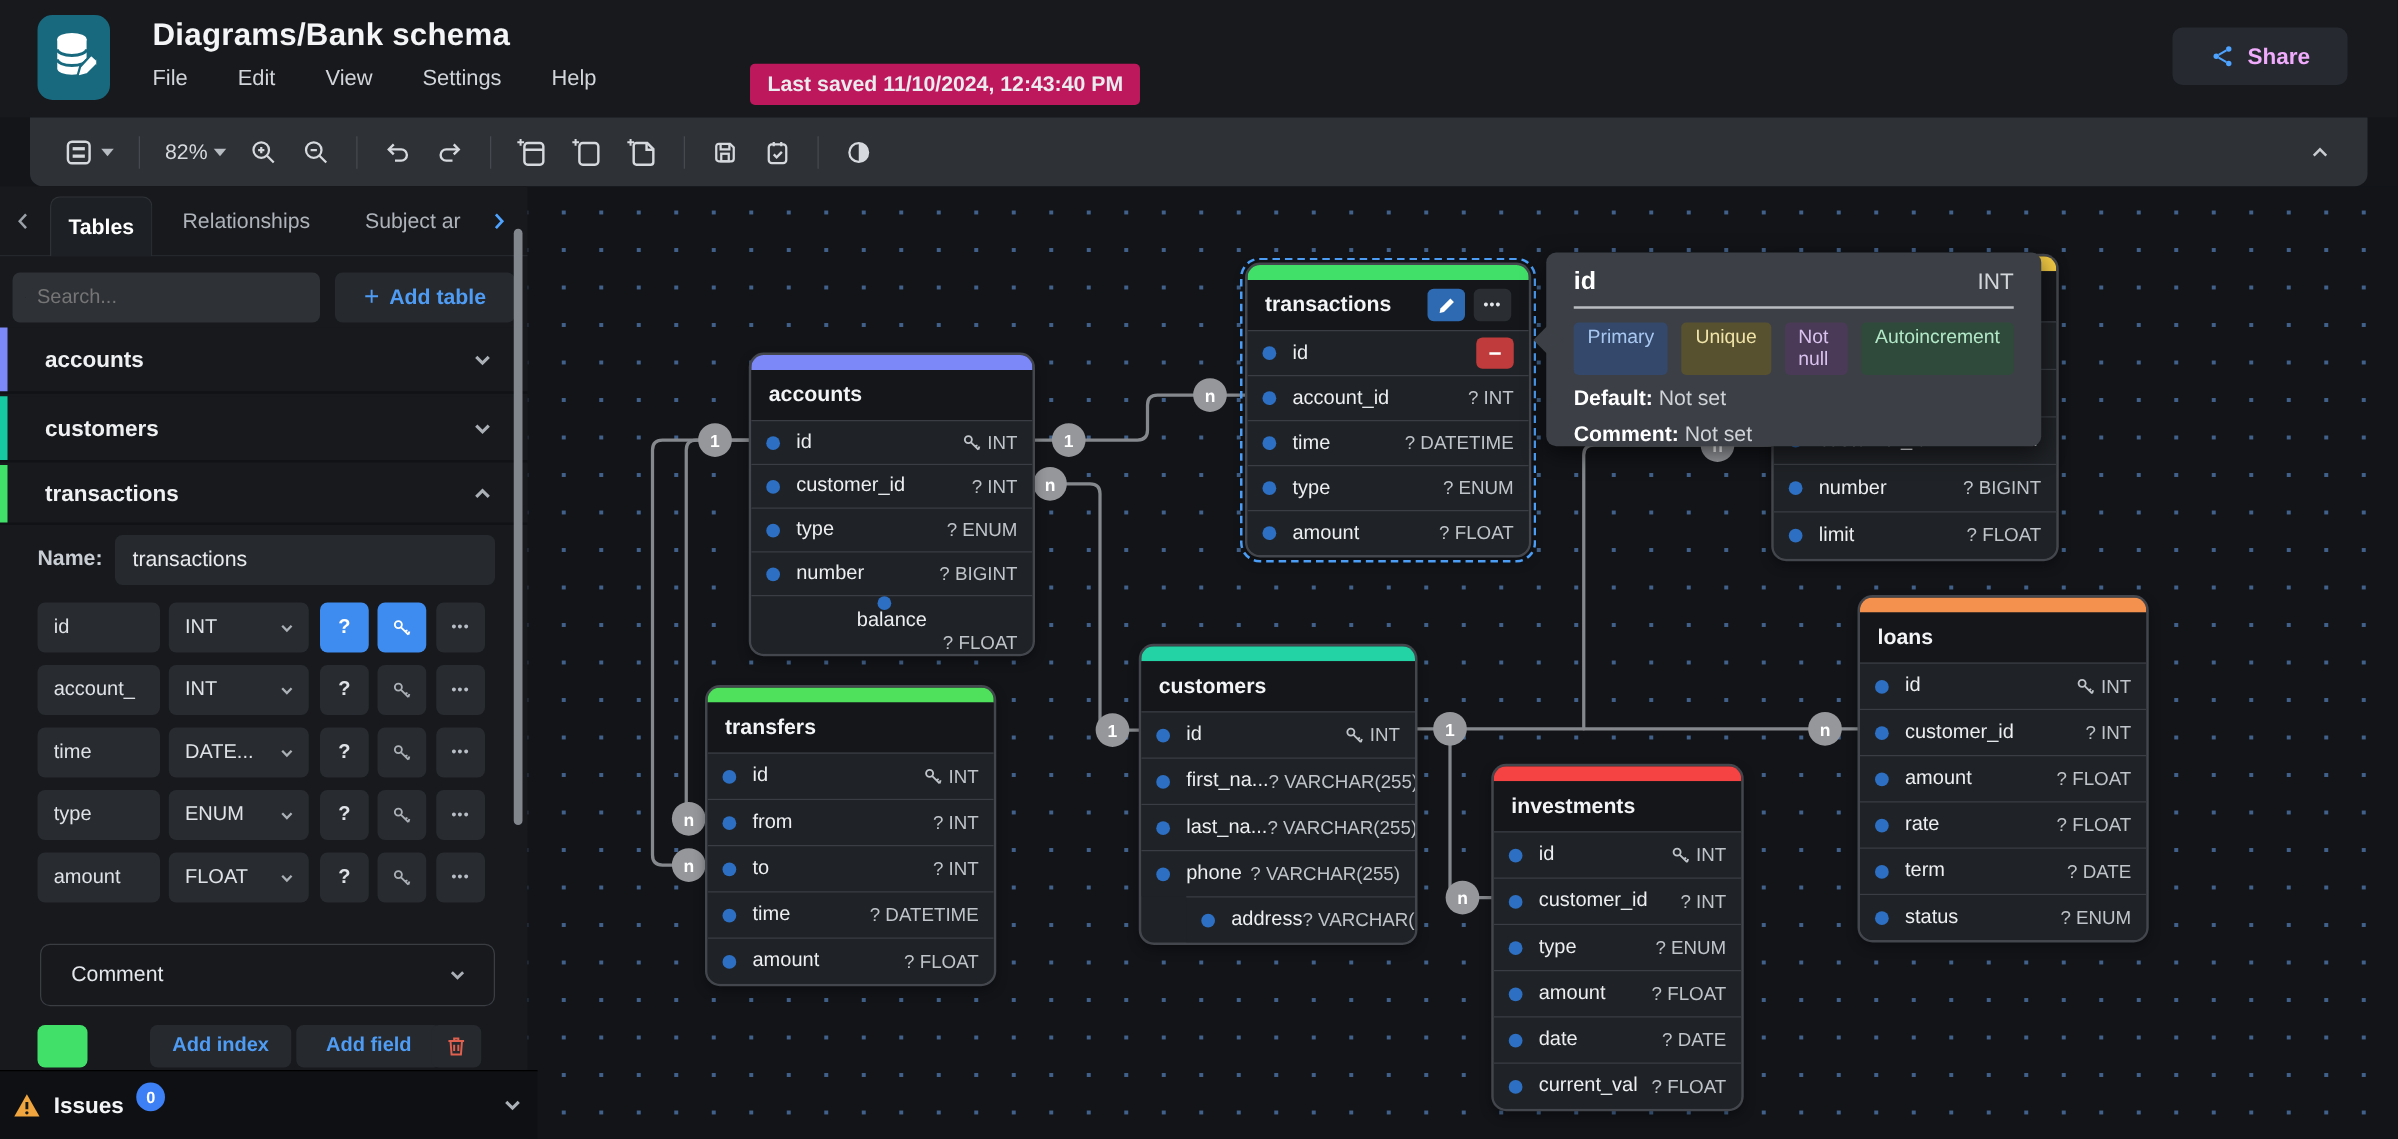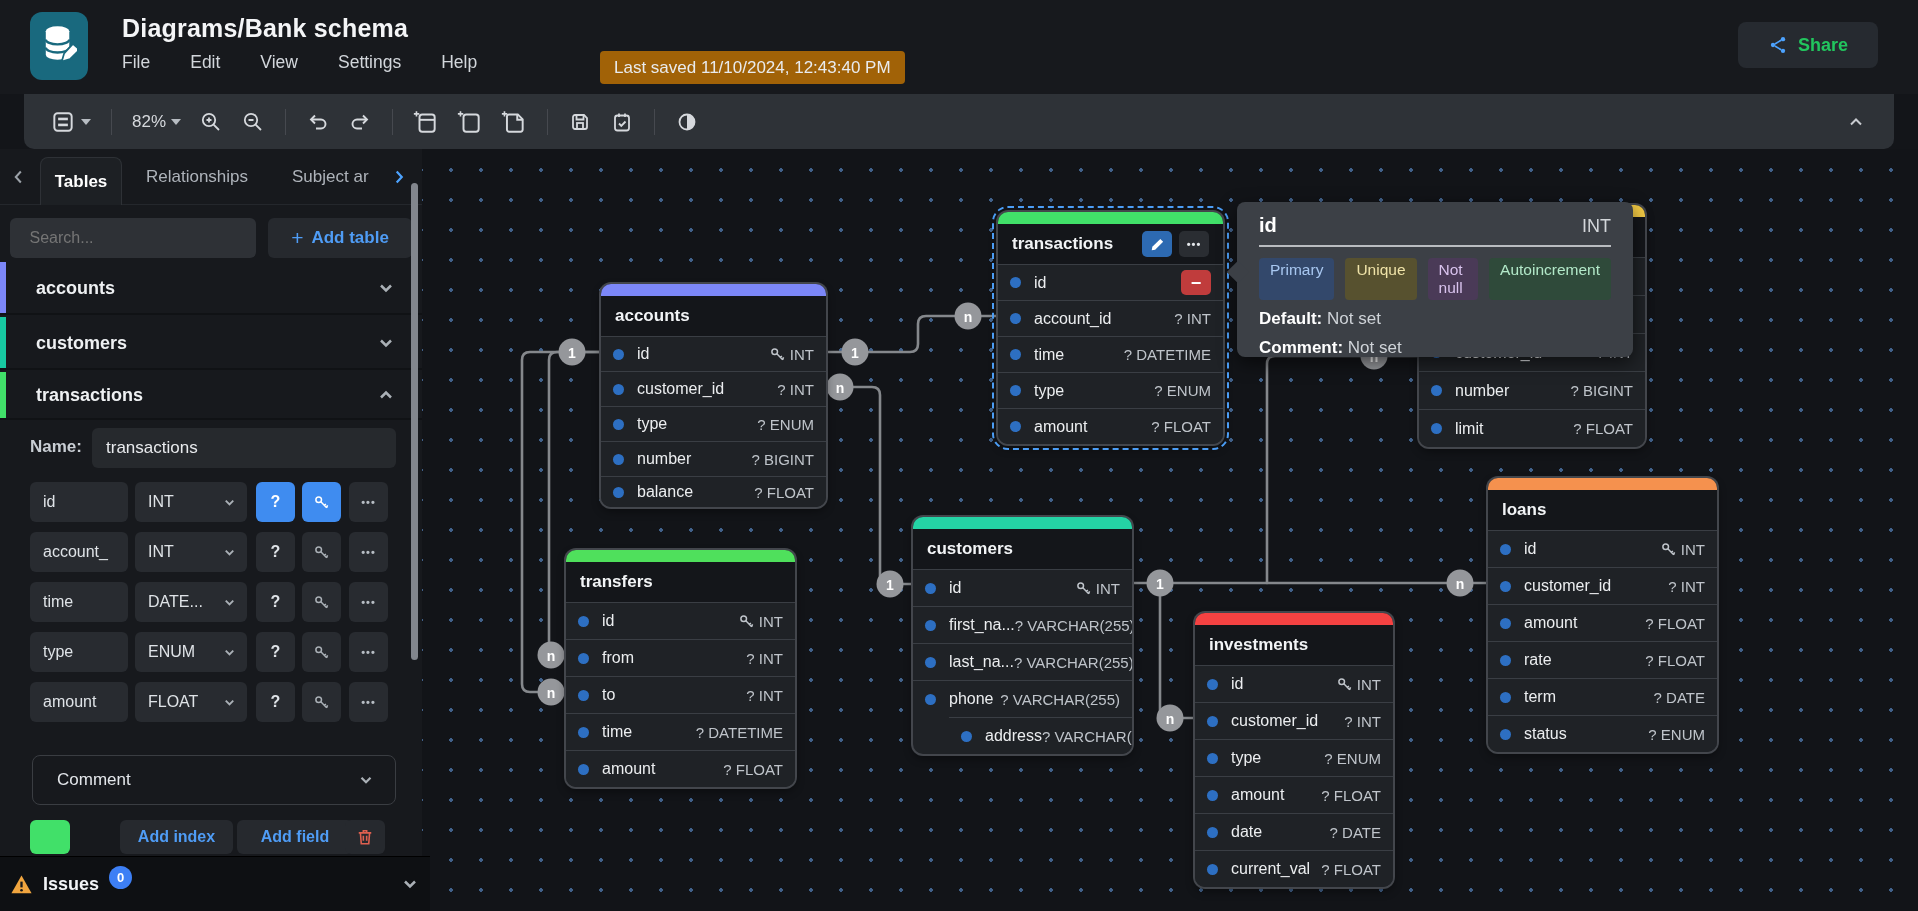--- a/index.html
+++ b/index.html
@@ -6,22 +6,22 @@
   html,body{width:1918px;height:911px;overflow:hidden}
   body{position:relative;background:#131519;font-family:"Liberation Sans",sans-serif;color:#e8eaed}
   .abs{position:absolute}
 
   
   #appheader{position:absolute;left:0;top:0;width:1918px;height:94px;background:#17191d}
   #logo{position:absolute;left:30px;top:12px;width:58px;height:68px;background:#19697e;border-radius:12px;display:flex;align-items:center;justify-content:center}
   #apptitle{position:absolute;left:122px;top:14px;font-size:25px;font-weight:700;color:#f4f5f7;letter-spacing:.2px}
   #menubar{position:absolute;left:122px;top:52px;display:flex;gap:40px;font-size:17.5px;color:#d2d6db}
   .menu-item{cursor:default}
-  #lastsaved{position:absolute;left:600px;top:51px;height:33px;line-height:33px;background:#a16207;border-radius:4px;padding:0 14px;font-size:17px;font-weight:400;color:#e9ebee}
-  #sharebtn{position:absolute;left:1738px;top:22px;width:140px;height:46px;background:#262a30;border-radius:8px;display:flex;align-items:center;justify-content:center;gap:10px;font-size:18px;font-weight:600;color:#22c55e}
+  #lastsaved{position:absolute;left:600px;top:51px;height:33px;line-height:33px;background:#be185d;border-radius:4px;padding:0 14px;font-size:17px;font-weight:700;color:#e9ebee}
+  #sharebtn{position:absolute;left:1738px;top:22px;width:140px;height:46px;background:#262a30;border-radius:8px;display:flex;align-items:center;justify-content:center;gap:10px;font-size:18px;font-weight:600;color:#f0abfc}
 
   
   #toolbar{position:absolute;left:24px;top:94px;width:1870px;height:55px;background:#2e3237;border-radius:0 0 10px 10px;display:flex;align-items:center;padding:0 20px;gap:6px}
   .tbtn{height:38px;min-width:36px;padding:0 6px;border-radius:6px;display:flex;align-items:center;justify-content:center;gap:5px;color:#d6d9dd;font-size:17px}
   .tdiv{width:1px;height:26px;background:#46494f;margin:0 8px}
   .caret{width:0;height:0;border-left:5px solid transparent;border-right:5px solid transparent;border-top:6px solid #b7bcc2}
   #tb-collapse{margin-left:auto}
 
   
   #sidebar{position:absolute;left:0;top:149px;width:422px;height:762px;background:#17191d;z-index:6}
@@ -162,21 +162,21 @@
       <div class="trow" style="height: 35px;">
         <span class="bullet"></span>
         <span class="fname">type</span>
         <span class="ftype">? ENUM</span>
       </div>
       <div class="trow" style="height: 35px;">
         <span class="bullet"></span>
         <span class="fname">number</span>
         <span class="ftype">? BIGINT</span>
       </div>
-      <div class="trow" style="height: 31px;">
+      <div class="trow" style="height: 47px; flex-direction: column;">
         <span class="bullet"></span>
         <span class="fname">balance</span>
         <span class="ftype">? FLOAT</span>
       </div>
     </div>
     <div class="dtable sel" style="left: 576px; top: 63px; width: 225px;">
       <div class="bar" style="background: rgb(65, 224, 105);"></div>
       <div class="ttitle">
         <span>transactions</span>
         <div class="ttools">

